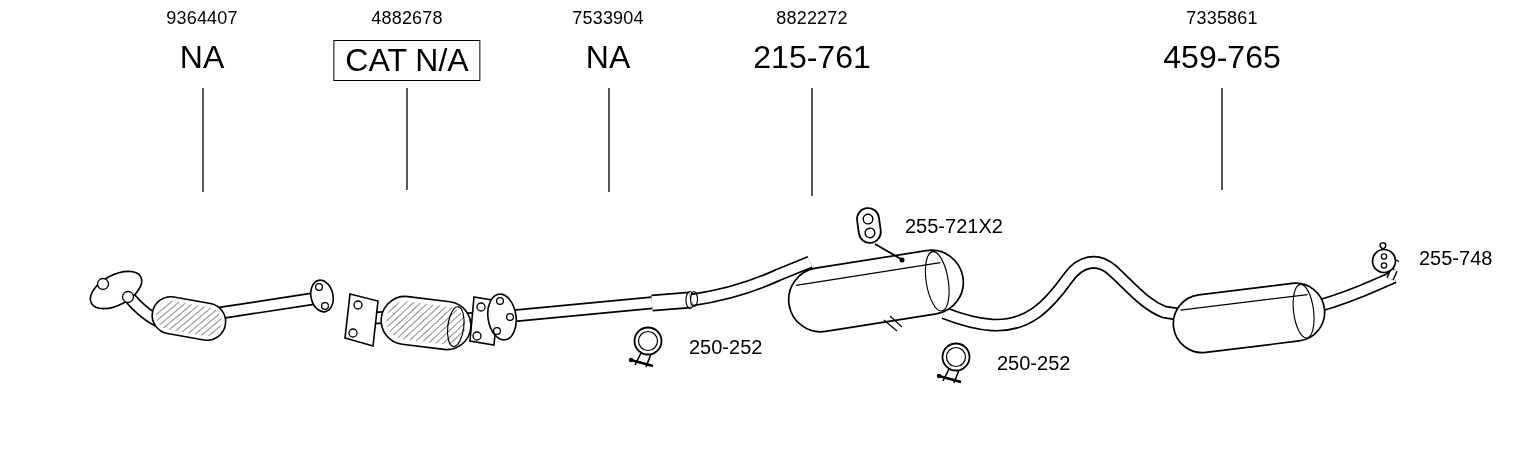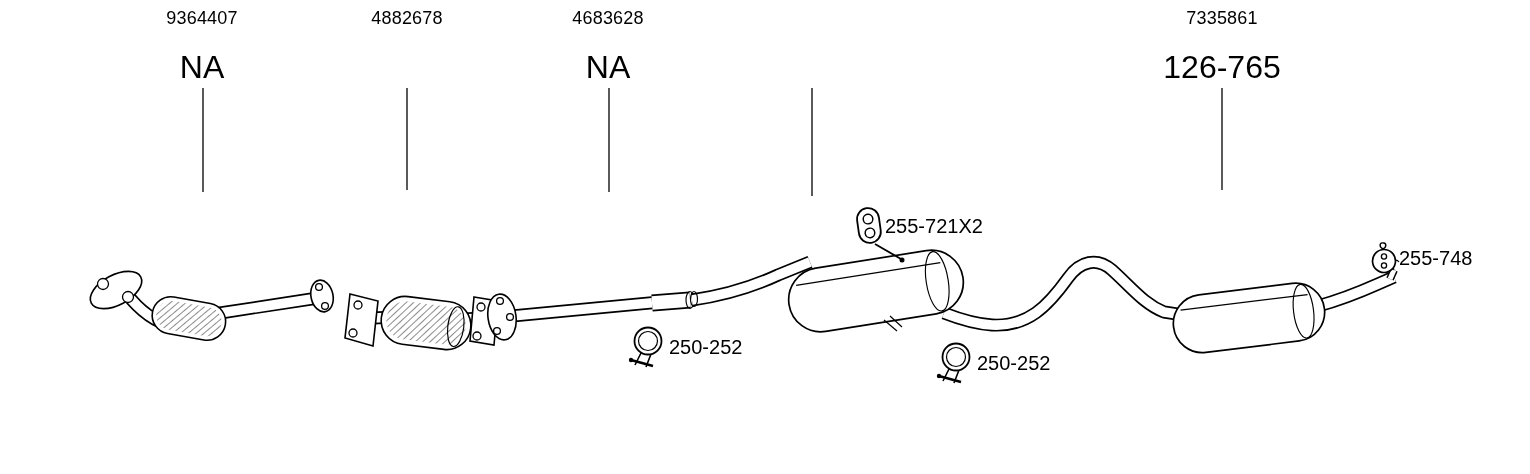--- a/index.html
+++ b/index.html
@@ -19,24 +19,24 @@
   .pin2  { stroke:#fff; stroke-width:13.4; fill:none; stroke-linecap:butt; }
   .pout3 { stroke:#000; stroke-width:8;    fill:none; stroke-linecap:butt; }
   .pin3  { stroke:#fff; stroke-width:5;    fill:none; stroke-linecap:butt; }
   .ln    { stroke:#000; stroke-width:1.3; }
   .edge  { stroke:#000; stroke-width:1.6; fill:#fff; }
   .thin  { stroke:#000; stroke-width:1.15; fill:none; }
   .hole  { stroke:#000; stroke-width:1.3; fill:#fff; }
 
   .col { position:absolute; top:0; transform:translateX(-50%); display:flex; flex-direction:column; align-items:center; }
   .pn  { margin-top:8px; font-size:18px; letter-spacing:0.2px; white-space:nowrap; }
-  .lbl { margin-top:21px; font-size:32px; line-height:1.08; white-space:nowrap; }
+  .lbl { margin-top:11px; font-size:32px; line-height:1.08; white-space:nowrap; }
   .boxed { border:1.8px solid #000; padding:2px 11px; }
 
-  .callout { position:absolute; display:flex; align-items:center; gap:1px; }
+  .callout { position:absolute; display:flex; align-items:center; gap:21px; }
   .callout-label { font-size:20px; white-space:nowrap; }
 
   .syscode {
     position:absolute; left:6px; top:430px;
     border:1.8px solid #000; padding:1px 12px 3px;
     font-size:27px; white-space:nowrap;
   }
 </style>
 </head>
 <body>
@@ -140,28 +140,33 @@
       </g>
     </g>
   </svg>
 
   <div class="col" style="left:202px">
     <div class="pn">9364407</div>
     <div class="lbl">NA</div>
   </div>
   <div class="col" style="left:407px">
     <div class="pn">4882678</div>
+    <div class="lbl boxed">CAT N/A</div>
   </div>
   <div class="col" style="left:608px">
-    <div class="pn">4683628</div>
+    <div class="pn">7533904</div>
     <div class="lbl">NA</div>
+  </div>
+  <div class="col" style="left:812px">
+    <div class="pn">8822272</div>
+    <div class="lbl">215-761</div>
   </div>
   <div class="col" style="left:1222px">
     <div class="pn">7335861</div>
-    <div class="lbl">126-765</div>
+    <div class="lbl">459-765</div>
   </div>
 
   <div class="callout" style="left:854px; top:206px">
     <svg width="30" height="40" viewBox="0 0 30 40">
       <g fill="none" stroke="#000" stroke-width="1.8" transform="rotate(-8 15 20)">
         <rect x="4" y="2" width="22" height="35" rx="11" fill="#fff"></rect>
         <circle cx="15" cy="13" r="4.8" stroke-width="1.5"></circle>
         <circle cx="15" cy="27" r="4.8" stroke-width="1.5"></circle>
       </g>
     </svg>

